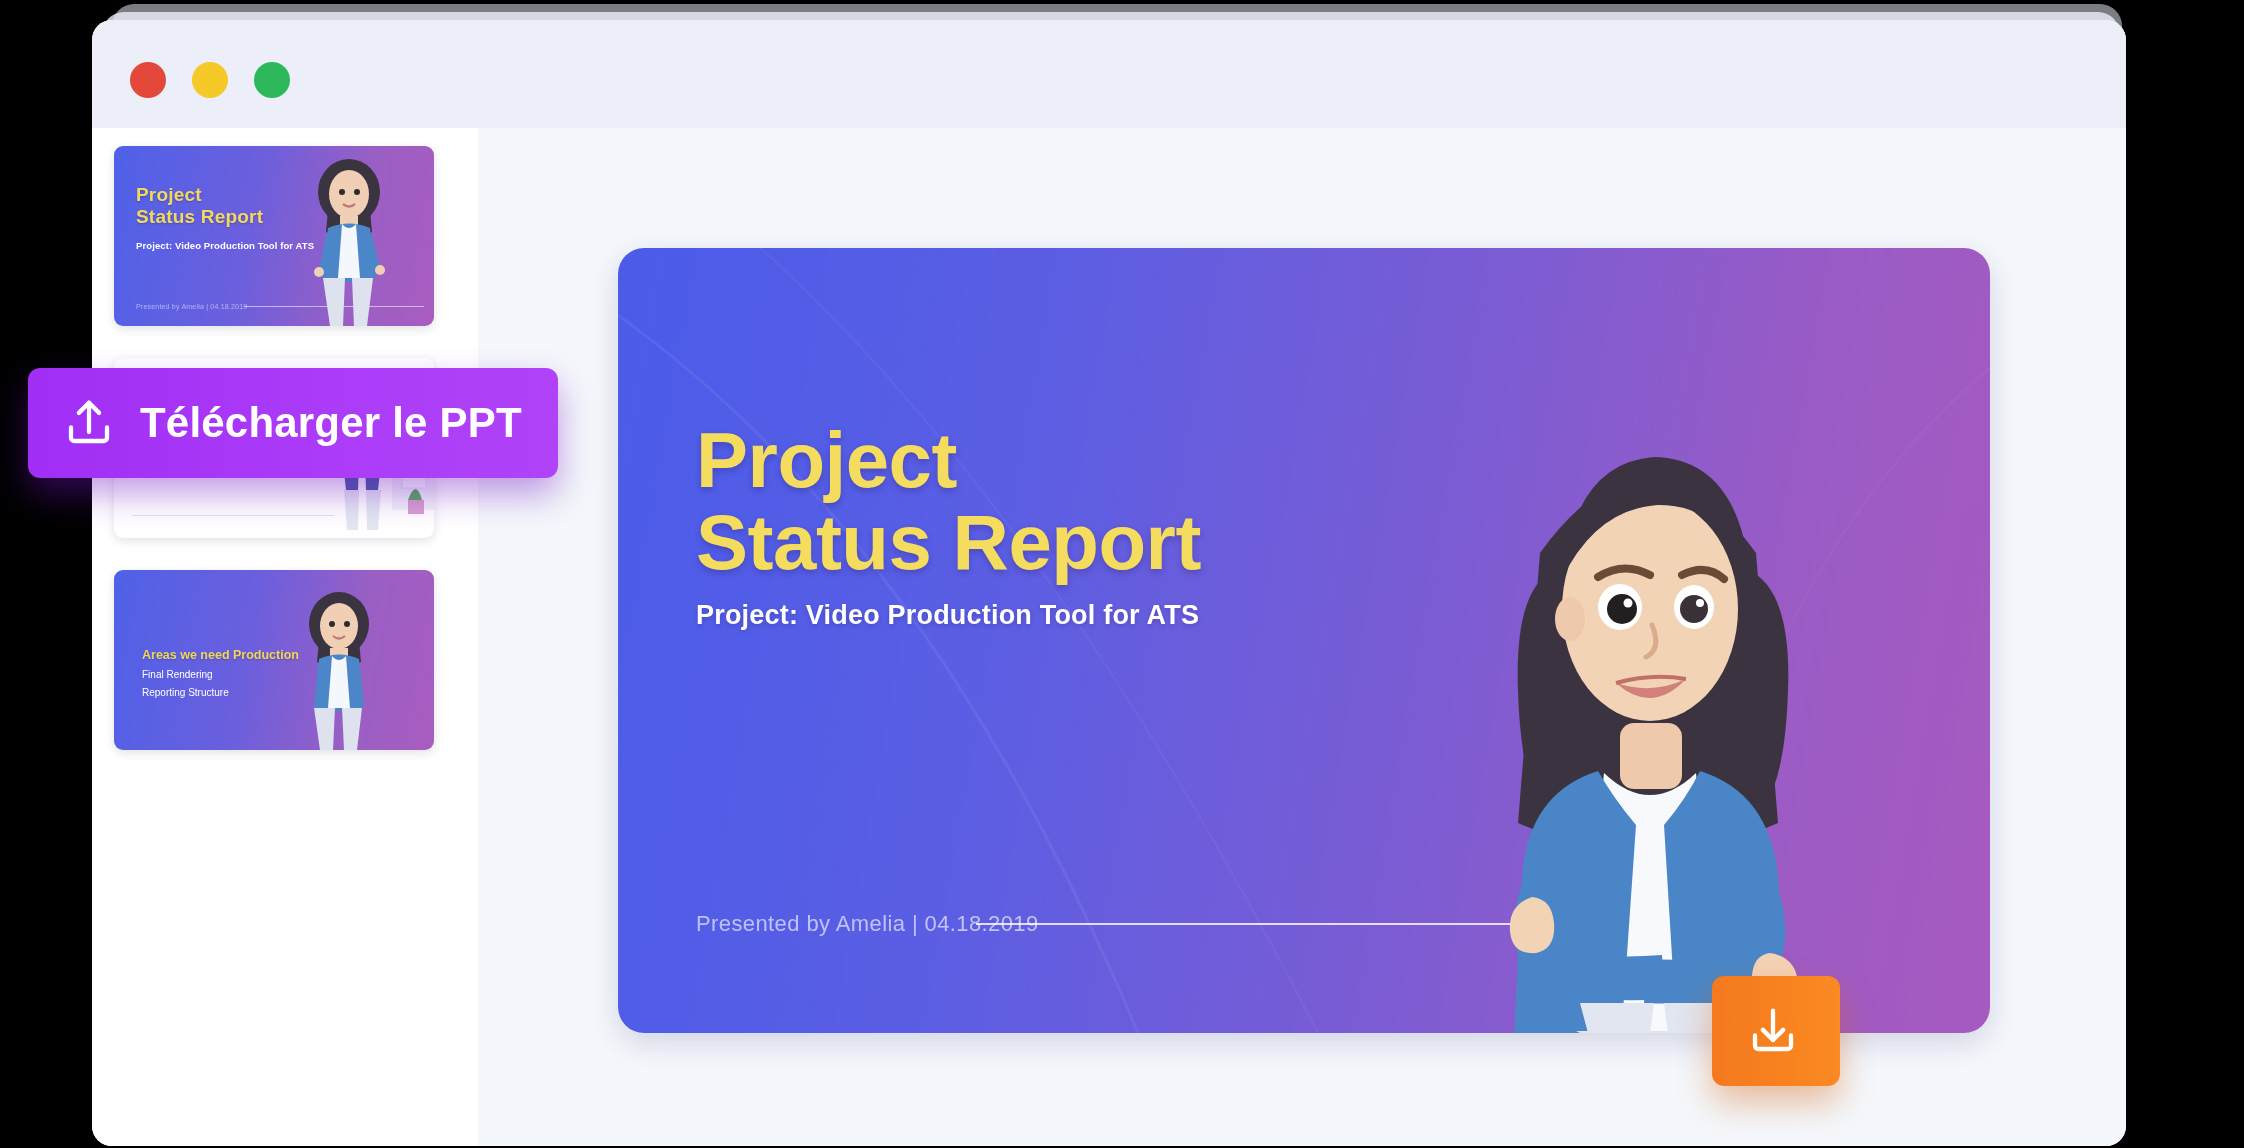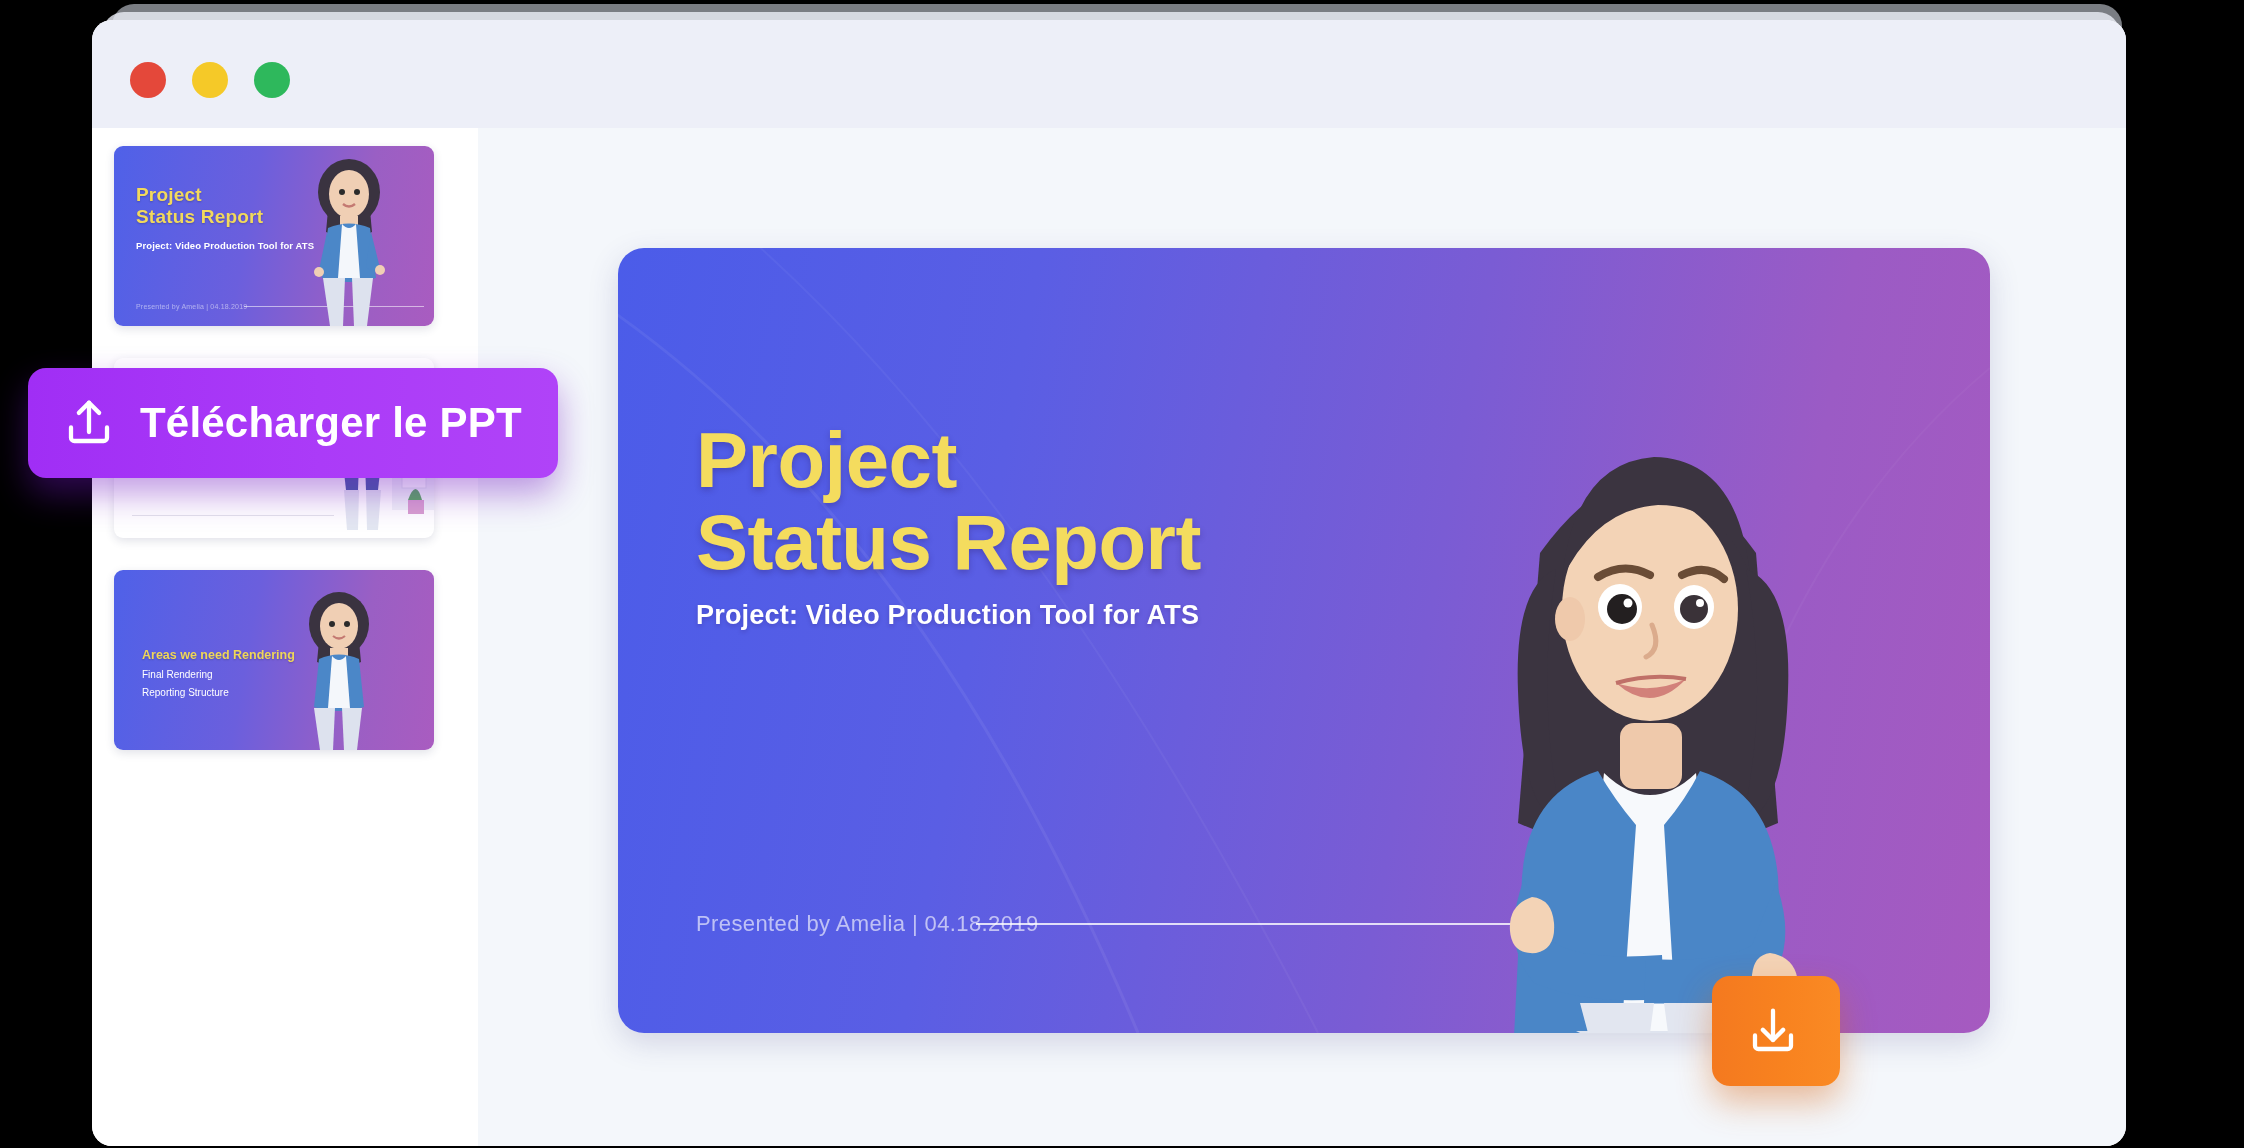--- a/index.html
+++ b/index.html
@@ -148,21 +148,21 @@
   }
   .s-footline {
     position: absolute; left: 358px; bottom: 108px; right: 210px;
     height: 2px; background: rgba(255,255,255,.8);
   }
 
   
   .cta {
     position: absolute;
     display: flex; align-items: center; gap: 24px;
-    border-radius: 18px;
+    border-radius: 12px;
     color: #ffffff;
     font-size: 42px; font-weight: 700;
     letter-spacing: .2px;
     white-space: nowrap;
     cursor: pointer;
     user-select: none;
   }
   .cta-ppt {
     left: 28px; top: 368px;
     padding: 28px 36px 28px 34px;
@@ -245,21 +245,21 @@
             <path d="M36 48 l6 54 h12 l2 -54 z" fill="#4a5fa8"></path>
             <path d="M60 48 l2 54 h12 l6 -54 z" fill="#4a5fa8"></path>
             <path d="M40 102 l3 40 h11 l1 -40 z" fill="#e3e7f1"></path>
             <path d="M62 102 l1 40 h11 l3 -40 z" fill="#e3e7f1"></path>
             <path d="M104 112 q8 -22 14 0 z" fill="#5cab62"></path>
             <rect x="104" y="112" width="16" height="14" fill="#d9a0d0"></rect>
           </svg>
         </div>
 
         <div class="thumb slide-grad">
-          <div class="t3-title">Areas we need Rendering</div>
+          <div class="t3-title">Areas we need Production</div>
           <div class="t3-line t3-l1">Final Rendering</div>
           <div class="t3-line t3-l2">Reporting Structure</div>
           <svg class="char" style="right:40px; bottom:0; width:110px; height:160px;" viewBox="0 0 110 160">
             <ellipse cx="55" cy="34" rx="30" ry="32" fill="#3a3340"></ellipse>
             <path d="M37 30 q18 -15 36 0 l4 42 q-20 10 -44 0 z" fill="#3a3340"></path>
             <ellipse cx="55" cy="36" rx="19" ry="23" fill="#f0cfb4"></ellipse>
             <circle cx="48" cy="34" r="3" fill="#2b2b2b"></circle>
               <circle cx="63" cy="34" r="3" fill="#2b2b2b"></circle>
             <path d="M49 46 q6 5 12 0" stroke="#c47a72" stroke-width="2.2" fill="none"></path>
             <rect x="46" y="58" width="18" height="12" fill="#f0cfb4"></rect>

